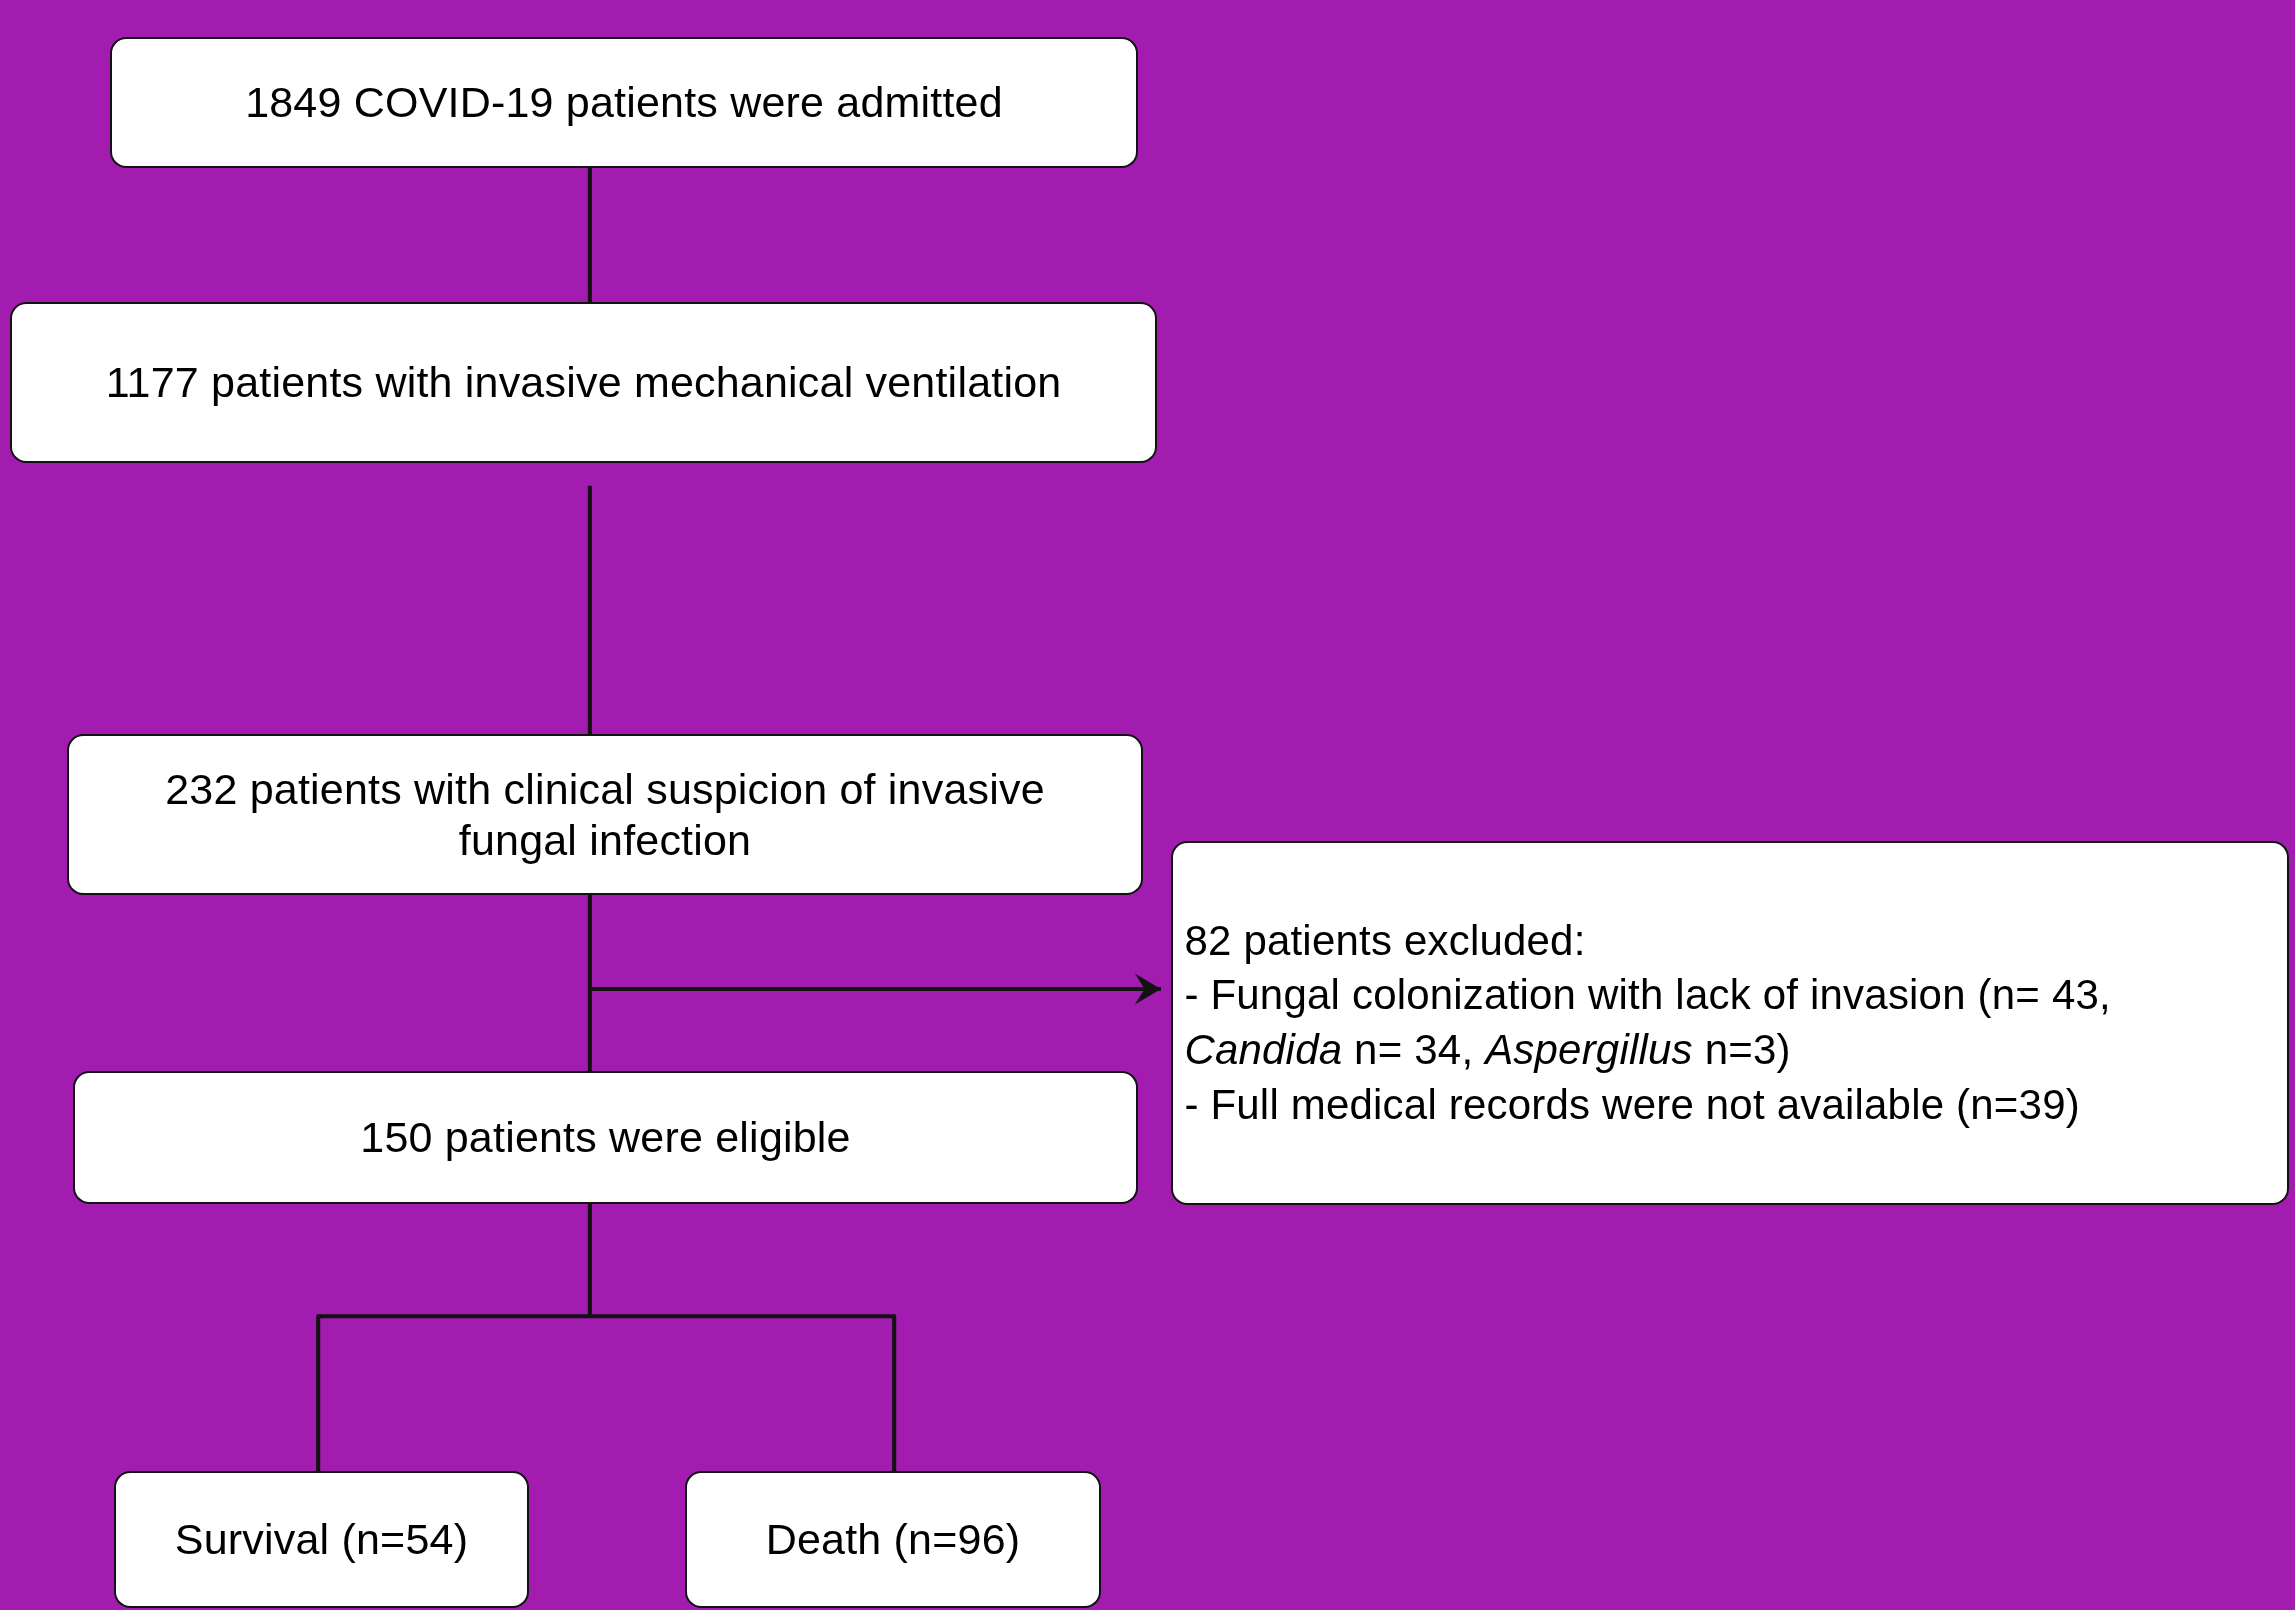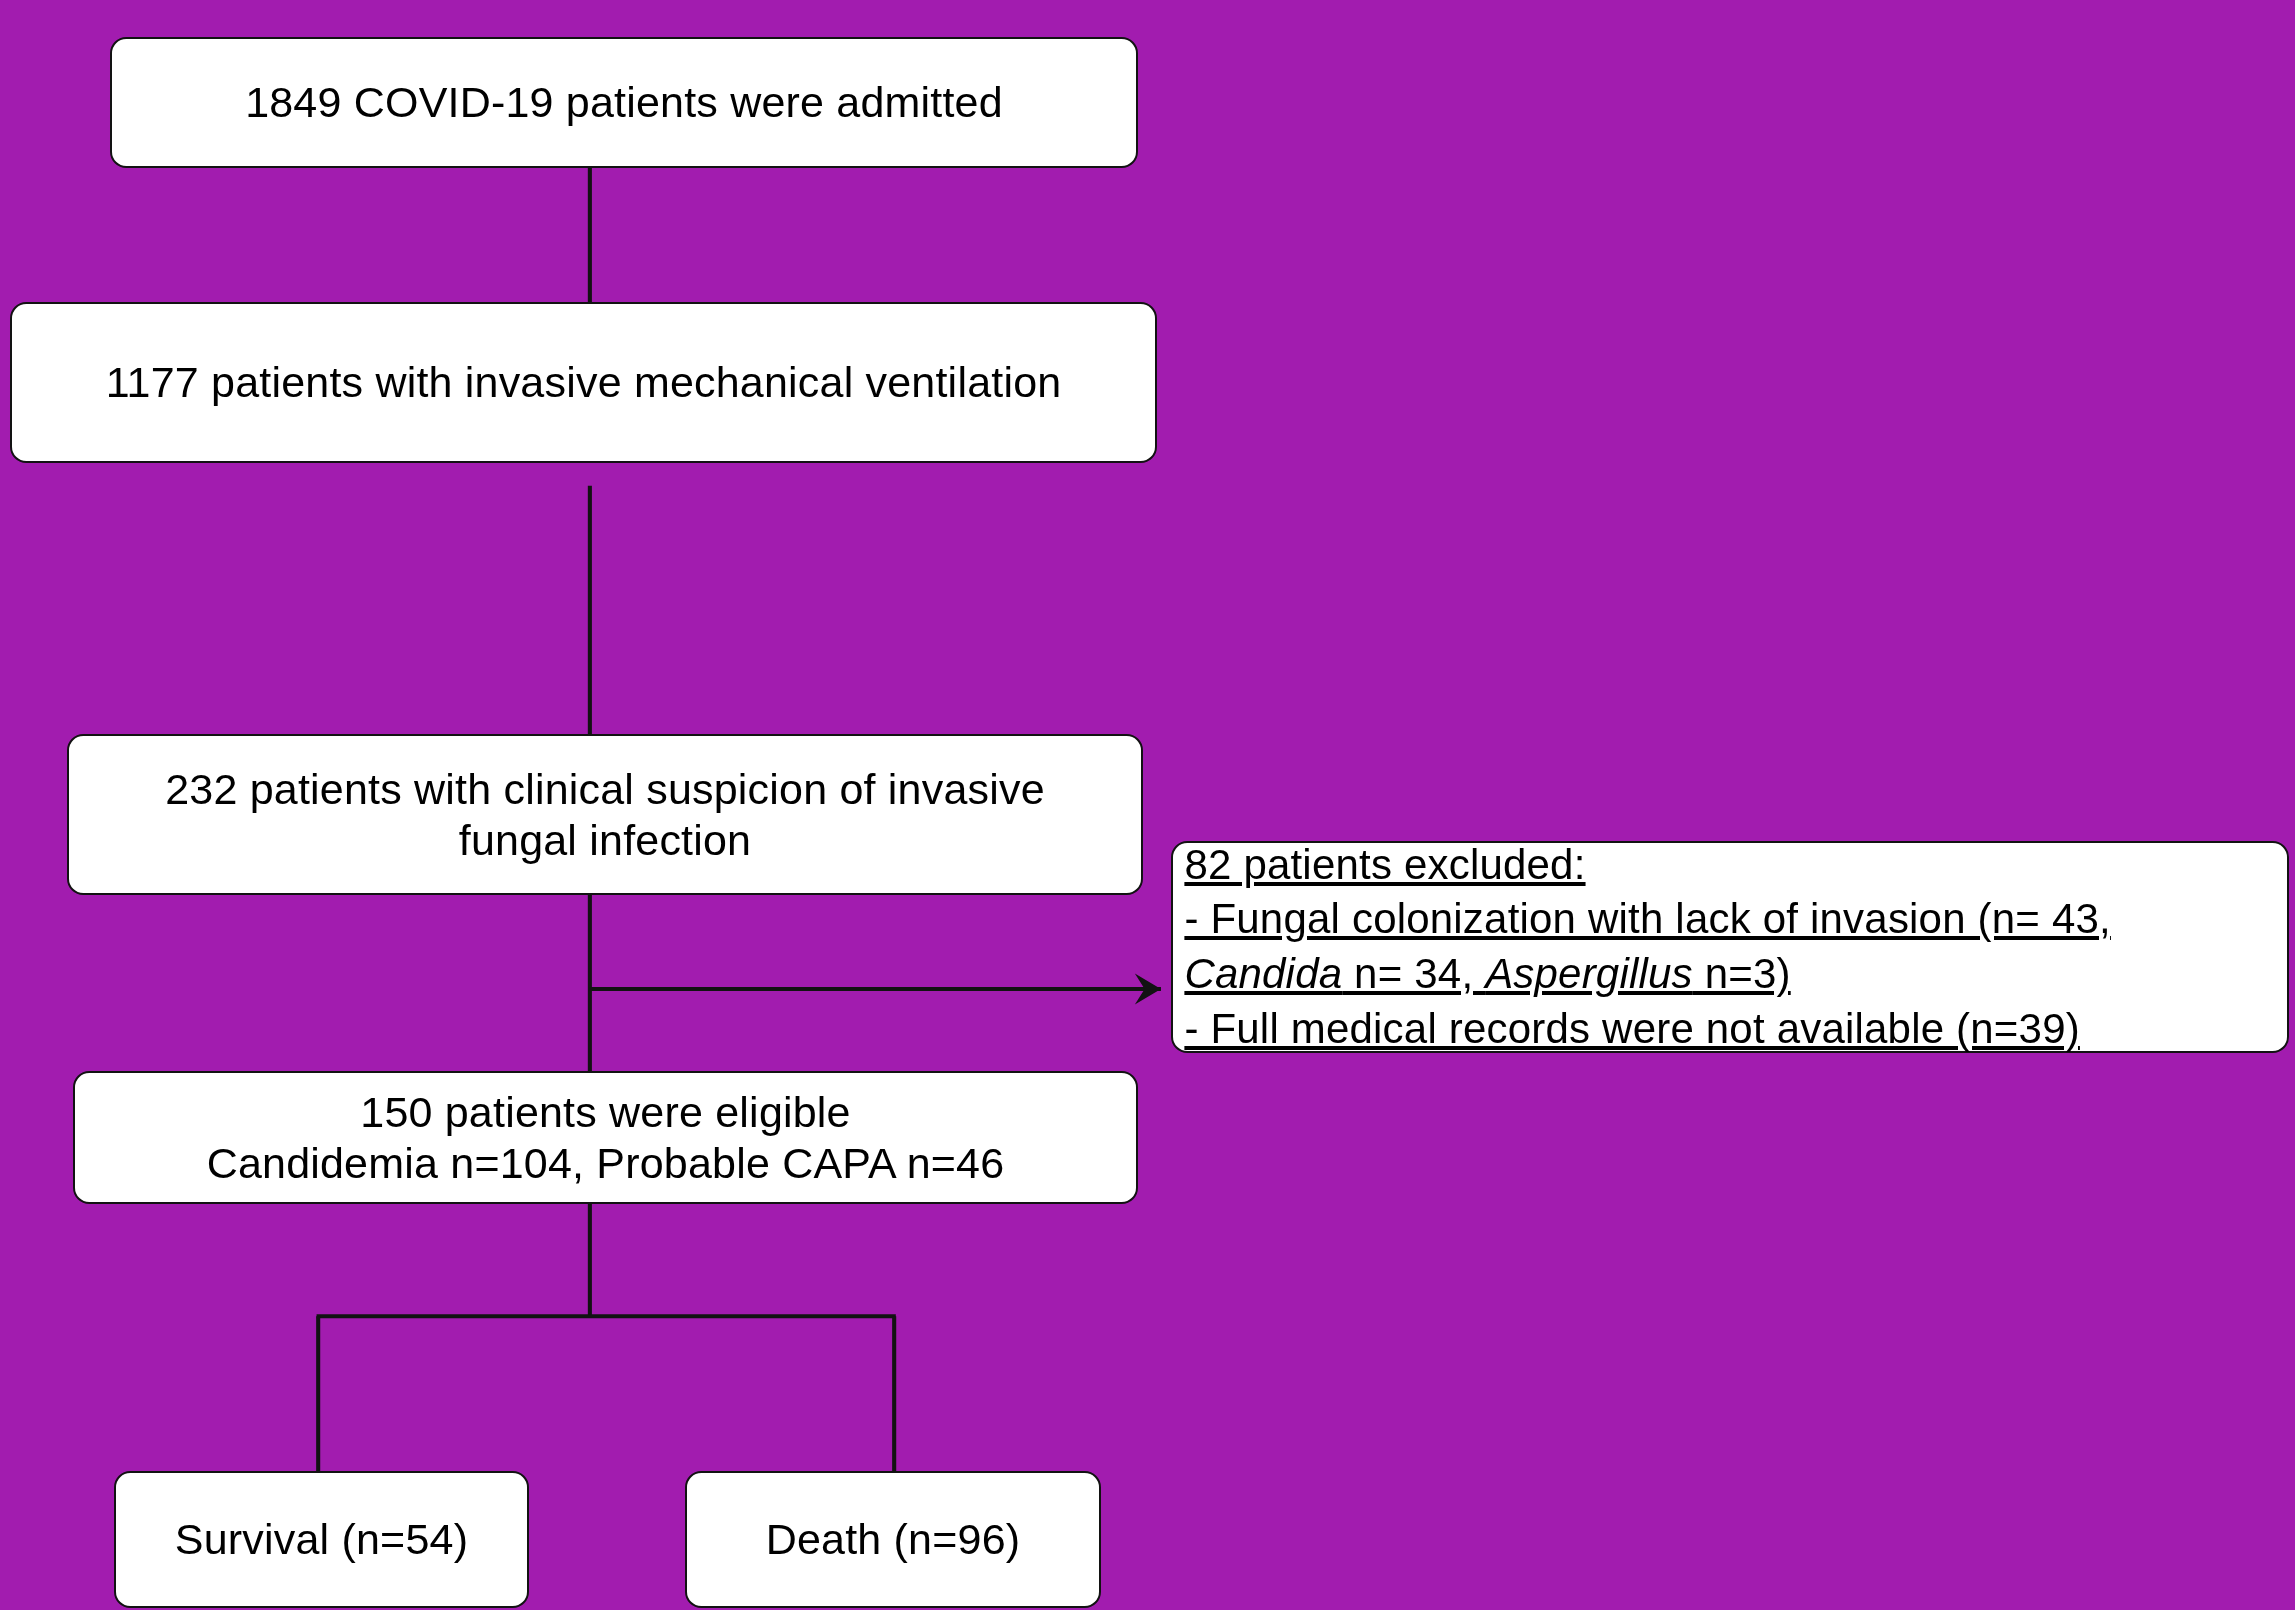--- a/index.html
+++ b/index.html
@@ -45,26 +45,25 @@
 
   
   #node-admitted   { left: 110px;  top: 37px;   width: 1028px; height: 131px; }
   #node-ventilated { left: 10px;   top: 302px;  width: 1147px; height: 161px; }
   #node-suspicion  { left: 67px;   top: 734px;  width: 1076px; height: 161px; }
   #node-eligible   { left: 73px;   top: 1071px; width: 1065px; height: 133px; }
   #node-survival   { left: 114px;  top: 1471px; width: 415px;  height: 137px; }
   #node-death      { left: 685px;  top: 1471px; width: 416px;  height: 137px; }
 
   #node-excluded {
-    left: 1171px; top: 841px; width: 1118px; height: 212px;
+    left: 1171px; top: 841px; width: 1118px; height: 364px;
     justify-content: flex-end;
     text-align: left;
     font-size: 42px;
     line-height: 1.30;
-    text-decoration: underline;
   }
   #node-excluded .lines { padding: 0 6.5px 0 11.4px; }
   #node-excluded .line { white-space: nowrap; }
   .sp-italic { font-style: italic; }
 
   
   #connectors {
     position: absolute;
     left: 0;
     top: 0;
@@ -127,21 +126,20 @@
       <span class="line">82 patients excluded:</span>
       <span class="line">- Fungal colonization with lack of invasion (n= 43,</span>
       <span class="line"><em class="sp-italic">Candida</em><span> n= 34, </span><em class="sp-italic">Aspergillus</em><span> n=3)</span></span>
       <span class="line">- Full medical records were not available (n=39)</span>
     </div>
   </div>
 
   <div class="node" id="node-eligible">
     <div class="lines">
       <span class="line">150 patients were eligible</span>
-      <span class="line">Candidemia n=104, Probable CAPA n=46</span>
     </div>
   </div>
 
   <div class="node" id="node-survival">
     <div class="lines">
       <span class="line">Survival (n=54)</span>
     </div>
   </div>
 
   <div class="node" id="node-death">

